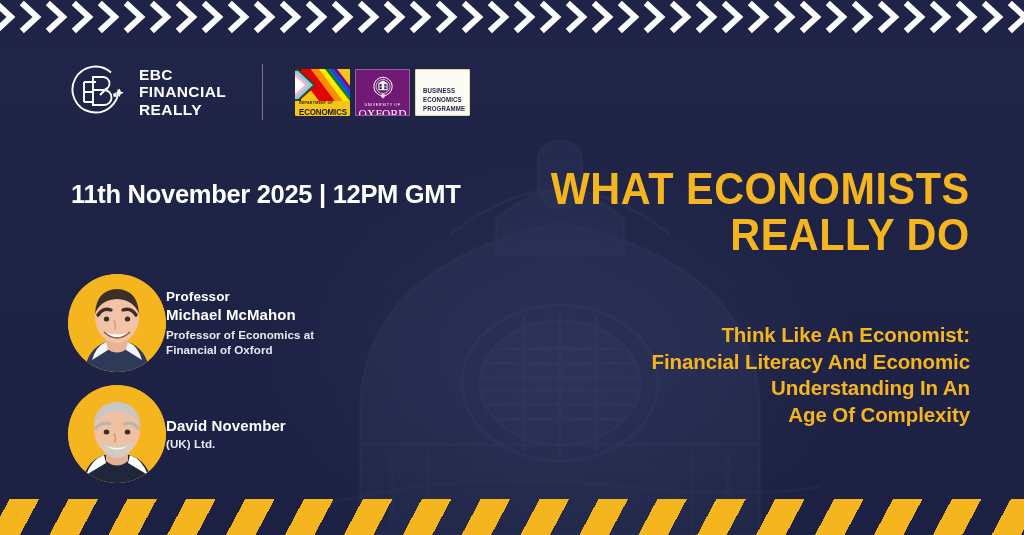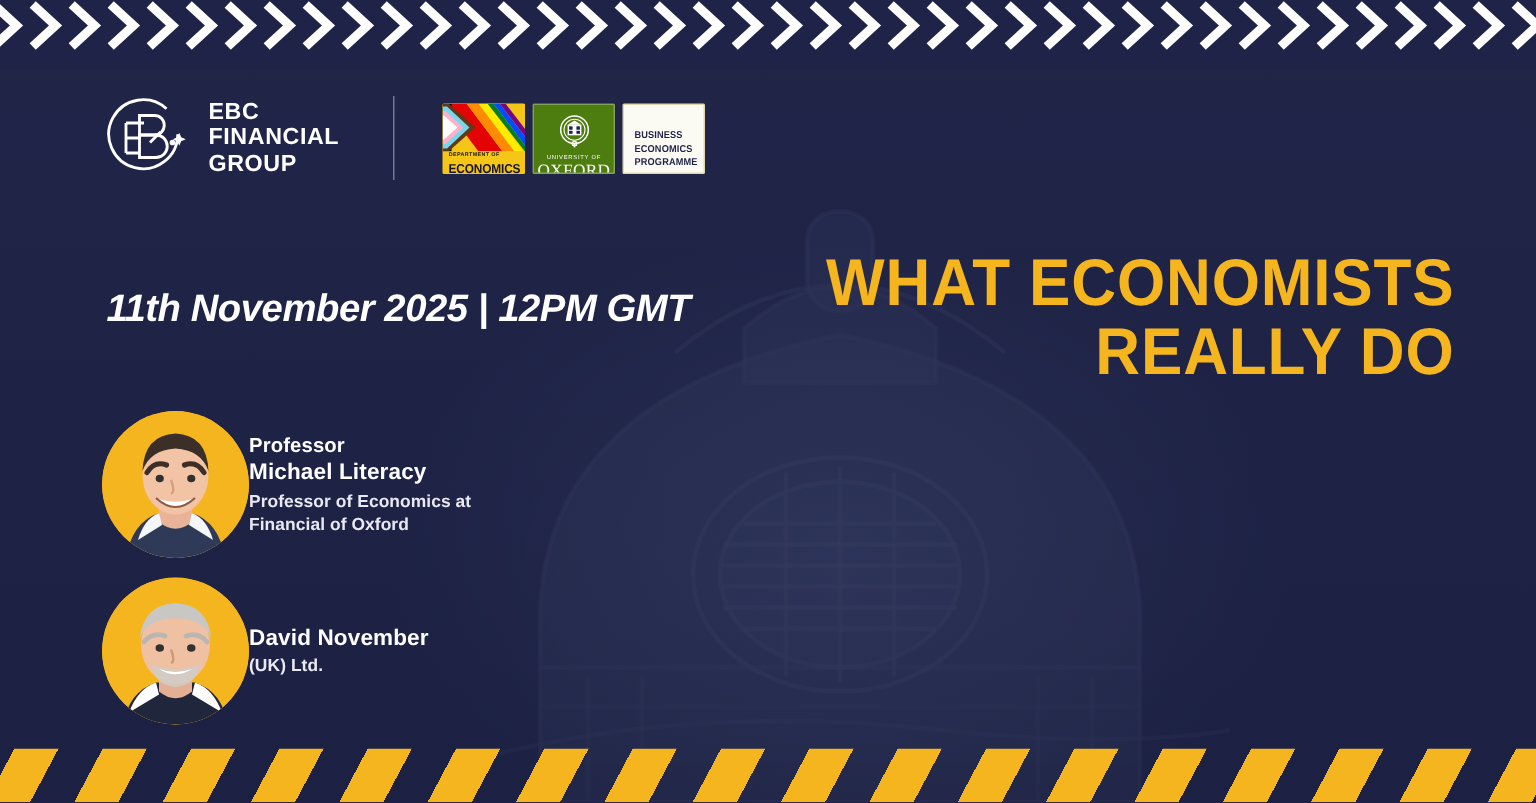--- a/index.html
+++ b/index.html
@@ -103,21 +103,21 @@
   }
   .tile-econ .t2 {
     position:absolute; left:4px; top:39px;
     font-size:8.6px; font-weight:bold; color:#14142b;
     letter-spacing:-0.1px; line-height:1;
     font-family:"Liberation Sans Narrow","Liberation Sans",sans-serif;
     transform:scaleX(0.92); transform-origin:left center;
   }
 
   
-  .tile-oxford { background:#4d7c0f; border:1px solid rgba(255,255,255,0.3); }
+  .tile-oxford { background:#701a75; border:1px solid rgba(255,255,255,0.3); }
   .tile-oxford .crest { position:absolute; left:50%; top:5px; transform:translateX(-50%); width:26px; height:26px; }
   .tile-oxford .crest svg { width:100%; height:100%; display:block; }
   .tile-oxford .t1 {
     position:absolute; left:0; right:0; top:33px;
     text-align:center; font-size:3.9px; color:#ffffff;
     letter-spacing:0.5px; line-height:1;
   }
   .tile-oxford .t2 {
     position:absolute; left:0; right:0; top:39px;
     text-align:center; font-size:11.5px; color:#ffffff;
@@ -130,27 +130,26 @@
   .tile-bep .lines {
     position:absolute; left:7px; top:16px;
     font-size:6.6px; font-weight:bold; color:#1e2347;
     line-height:1.42; letter-spacing:0.1px;
     font-family:"Liberation Sans Narrow","Liberation Sans",sans-serif;
     transform:scaleX(0.93); transform-origin:left center;
   }
 
   
   .date-line {
-    position:absolute; left:71px; top:192px;
+    position:absolute; left:71px; top:180px;
     color:#ffffff;
     font-size:25.5px;
     font-weight:bold;
     letter-spacing:-0.3px;
     white-space:nowrap;
-    font-style:italic;
   }
 
   
   .speakers { position:absolute; left:68px; top:274px; }
   .speaker { position:relative; display:flex; align-items:center; }
   .speaker + .speaker { margin-top:13px; }
 
   .avatar {
     width:98px; height:98px; border-radius:50%;
     background:#f5b51f;
@@ -306,21 +305,21 @@
             <path d="M23 26 H34 A7.5 7.5 0 0 1 34 41 H23 Z"></path>
             <path d="M30 31 L37 24"></path>
           </g>
           <circle cx="45" cy="31" r="1.9" fill="#ffffff"></circle>
           <path d="M49.5 24.5 l1.3 3 3 1.3 -3 1.3 -1.3 3 -1.3 -3 -3 -1.3 3 -1.3 z" fill="#ffffff"></path>
         </svg>
       </span>
       <div class="ebc-word">
         <div>EBC</div>
         <div>FINANCIAL</div>
-        <div>GROUP</div>
+        <div>REALLY</div>
       </div>
     </div>
 
     <div class="divider"></div>
 
     <div class="partner-tiles">
 
       <div class="tile tile-econ">
         <span class="flagwrap">
           <svg viewBox="0 0 55 32" xmlns="http://www.w3.org/2000/svg" preserveAspectRatio="none">
@@ -378,20 +377,26 @@
     </div>
   </div>
 
   <div class="date-line">11th November 2025 | 12PM GMT</div>
 
   <div class="headline">
     <span class="hl">WHAT ECONOMISTS</span>
     <span class="hl">REALLY DO</span>
   </div>
 
+  <div class="subtitle">
+    <span class="sl">Think Like An Economist:</span>
+    <span class="sl">Financial Literacy And Economic</span>
+    <span class="sl">Understanding In An</span>
+    <span class="sl">Age Of Complexity</span>
+  </div>
 
   <div class="speakers">
 
     <div class="speaker">
       <div class="avatar">
         <svg viewBox="0 0 98 98" xmlns="http://www.w3.org/2000/svg">
           <circle cx="49" cy="49" r="49" fill="#f5b51f"></circle>
           <g>
             <path d="M16 98 Q20 74 38 68 L60 68 Q78 74 82 98 Z" fill="#2f3a58"></path>
             <path d="M38 62 h22 v12 q-11 9 -22 0 z" fill="#e8b396"></path>
@@ -404,21 +409,21 @@
             <path d="M36 58 Q49 69 62 58 Q49 63 36 58 Z" fill="#ffffff"></path>
             <path d="M36 58 Q49 70 62 58" stroke="#8d5a48" stroke-width="1.4" fill="none"></path>
             <path d="M46 46 Q49 54 46 55" stroke="#d59f80" stroke-width="1.6" fill="none"></path>
             <path d="M60 68 Q70 72 74 86 L58 76 Z" fill="#f4f6fa"></path>
             <path d="M38 68 Q28 72 24 86 L40 76 Z" fill="#f4f6fa"></path>
           </g>
         </svg>
       </div>
       <div class="speaker-text">
         <div class="sp-pre">Professor</div>
-        <div class="sp-name">Michael Literacy</div>
+        <div class="sp-name">Michael McMahon</div>
         <div class="sp-role">Professor of Economics at</div>
         <div class="sp-role" style="margin-top:0">Financial of Oxford</div>
       </div>
     </div>
 
     <div class="speaker">
       <div class="avatar">
         <svg viewBox="0 0 98 98" xmlns="http://www.w3.org/2000/svg">
           <circle cx="49" cy="49" r="49" fill="#f5b51f"></circle>
           <g>

